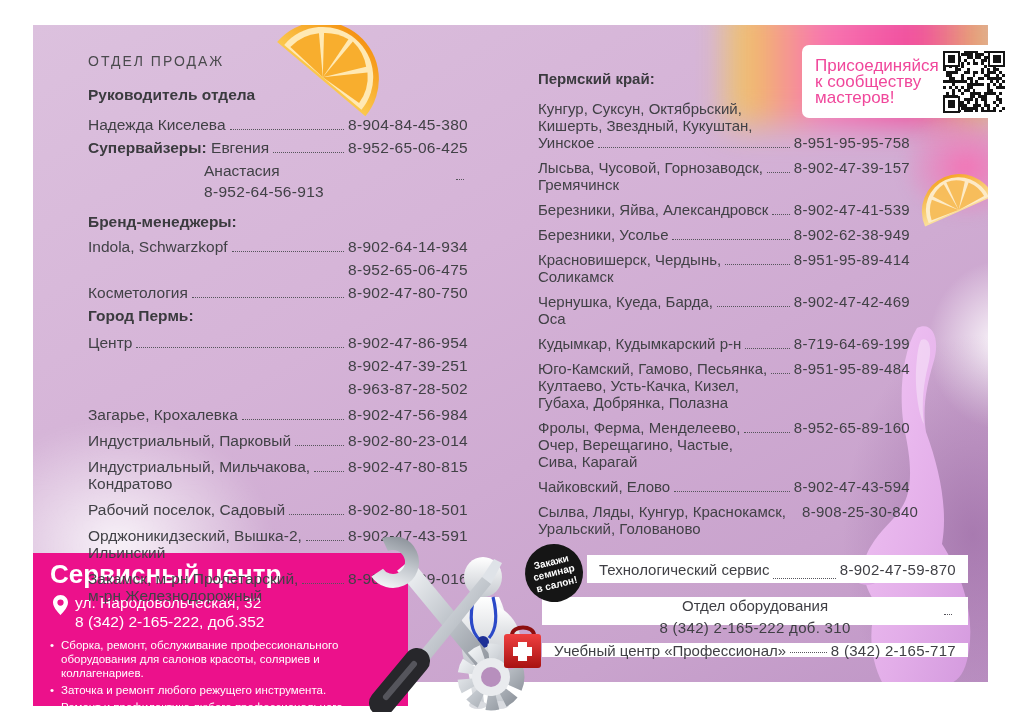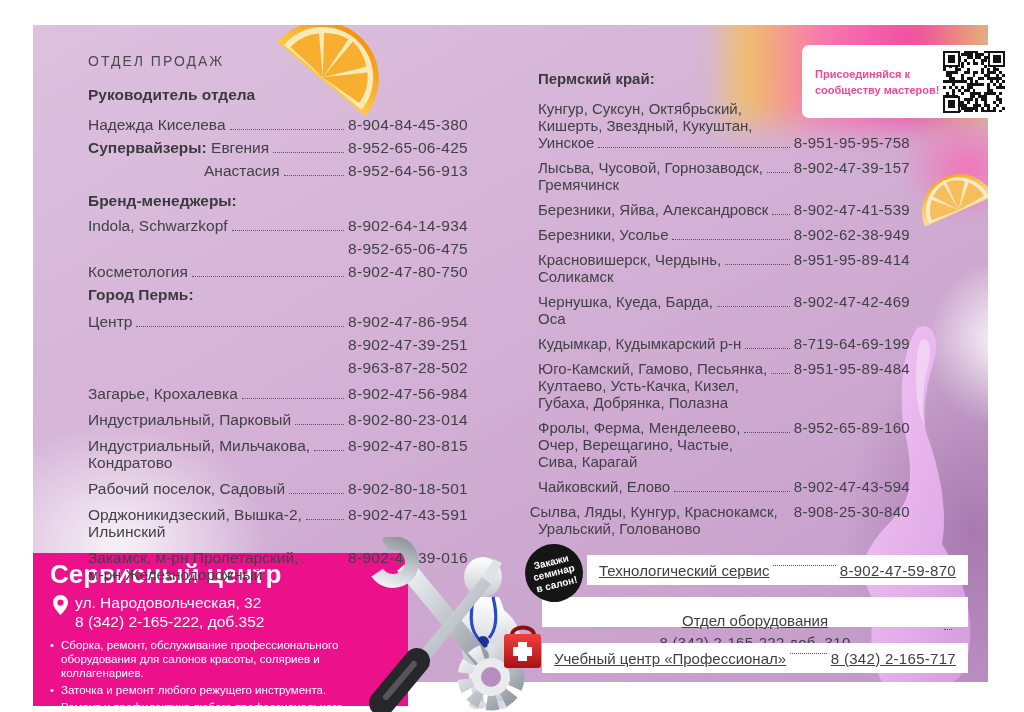--- a/index.html
+++ b/index.html
@@ -30,34 +30,34 @@
   .col { position:absolute; z-index:3; color:#414146; font-size:15.5px; }
   .col-left  { left:88px;  top:86px; width:380px; }
   .col-right { left:538px; top:70px; width:372px; font-size:15px; }
   .sec { font-weight:700; color:#3b3b3f; line-height:18px; margin-bottom:12px; }
   .sec.mt1 { margin-top:13px; margin-bottom:7px; }
   .sec.mt2 { margin-top:4px; margin-bottom:9px; }
   .col-right .sec { margin-bottom:12px; }
   .entry { margin-bottom:6px; line-height:17px; }
   .entry.city { margin-bottom:9px; }
   .col-right .entry { margin-bottom:8px; }
-  .row { display:flex; align-items:baseline;justify-content:flex-end; }
+  .row { display:flex; align-items:baseline; }
   .lbl { white-space:nowrap; }
   .lbl b { font-weight:700; color:#3b3b3f; }
   .dots { flex:1 1 auto; min-width:8px; border-bottom:1.6px dotted #55555b; margin:0 4px; align-self:flex-end; margin-bottom:3px; }
   .row.nodots .dots { border-bottom:none; }
   .ph { white-space:nowrap; letter-spacing:.3px; }
   .ph-line { text-align:right; margin-top:6px; letter-spacing:.3px; }
   .cont { line-height:17px; }
-  .indent { padding-left:116px; }
+  .indent { padding-left:116px;flex-direction:column; }
 
   
   .qrbox { position:absolute; left:802px; top:45px; width:208px; height:73px; background:#fff;
     border-radius:7px; display:flex; align-items:center; z-index:4; padding:5px 5px 5px 13px; }
-  .qrtext { flex:1; color:#f0479b; font-size:11px; line-height:16px; font-weight:700; }
+  .qrtext { flex:1; color:#f0479b; font-size:17px; line-height:16px; font-weight:400; }
   .qr { position:relative; width:62px; height:62px; background:#fff; display:grid;
     grid-template-columns:repeat(21,1fr); grid-auto-rows:1fr; }
   .qr i { display:block; }
   .qr i.on { background:#141414; }
   .fp { position:absolute; width:27%; height:27%; border:2.5px solid #141414; background:#fff; }
   .fp::after { content:""; position:absolute; inset:2.5px; background:#141414; }
   .fp.tl { left:0; top:0; } .fp.tr { right:0; top:0; } .fp.bl { left:0; bottom:0; }
 
   
   .panel { position:absolute; left:33px; top:553px; width:375px; height:153px; background:#ec118b; z-index:2;
@@ -73,22 +73,22 @@
   
   .tools { position:absolute; left:362px; top:537px; width:182px; height:175px; z-index:5; }
 
   
   .badge { position:absolute; left:525px; top:544px; width:58px; height:58px; border-radius:50%;
     background:#151515; color:#fff; z-index:6; transform:rotate(-14deg);
     display:flex; flex-direction:column; align-items:center; justify-content:center;
     font-size:10px; font-weight:700; line-height:11.5px; text-align:center; }
 
   
-  .bar { position:absolute; background:#fff; display:flex; align-items:center; padding:15px 12px;
-    font-size:15px; color:#3f3f44; z-index:4;text-decoration:underline; }
+  .bar { position:absolute; background:#fff; display:flex; align-items:center; padding:0 12px;
+    font-size:15px; color:#3f3f44; z-index:4; }
   .bar1 { left:587px; top:555px; width:381px; height:28px; }
   .bar2 { left:542px; top:597px; width:426px; height:28px;flex-direction:column; }
   .bar3 { left:542px; top:643px; width:426px; height:14px; }
   .bar .dots { margin-bottom:4px; }
 </style>
 </head>
 <body>
 
 <div class="page">
 

